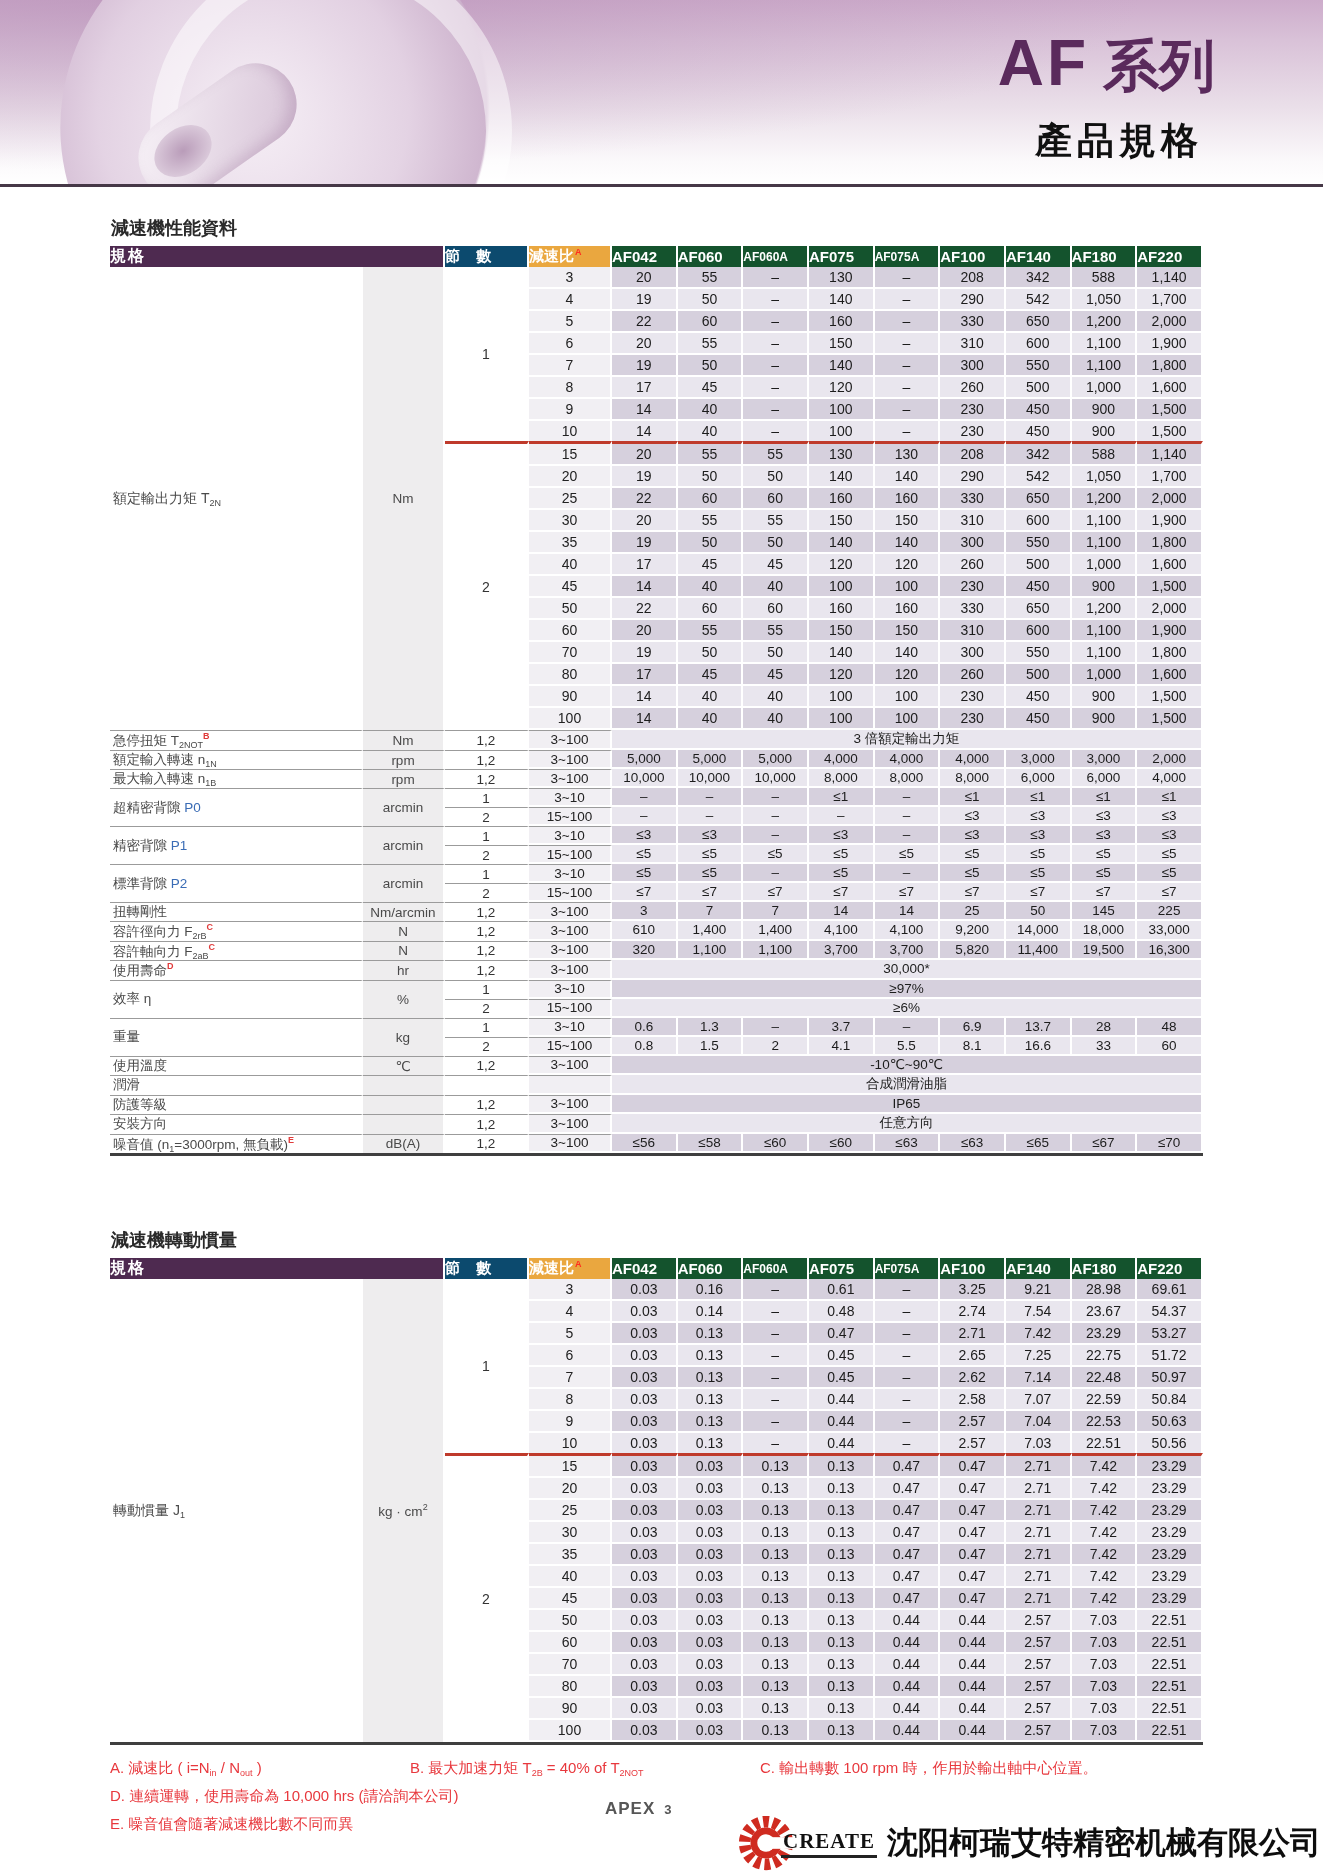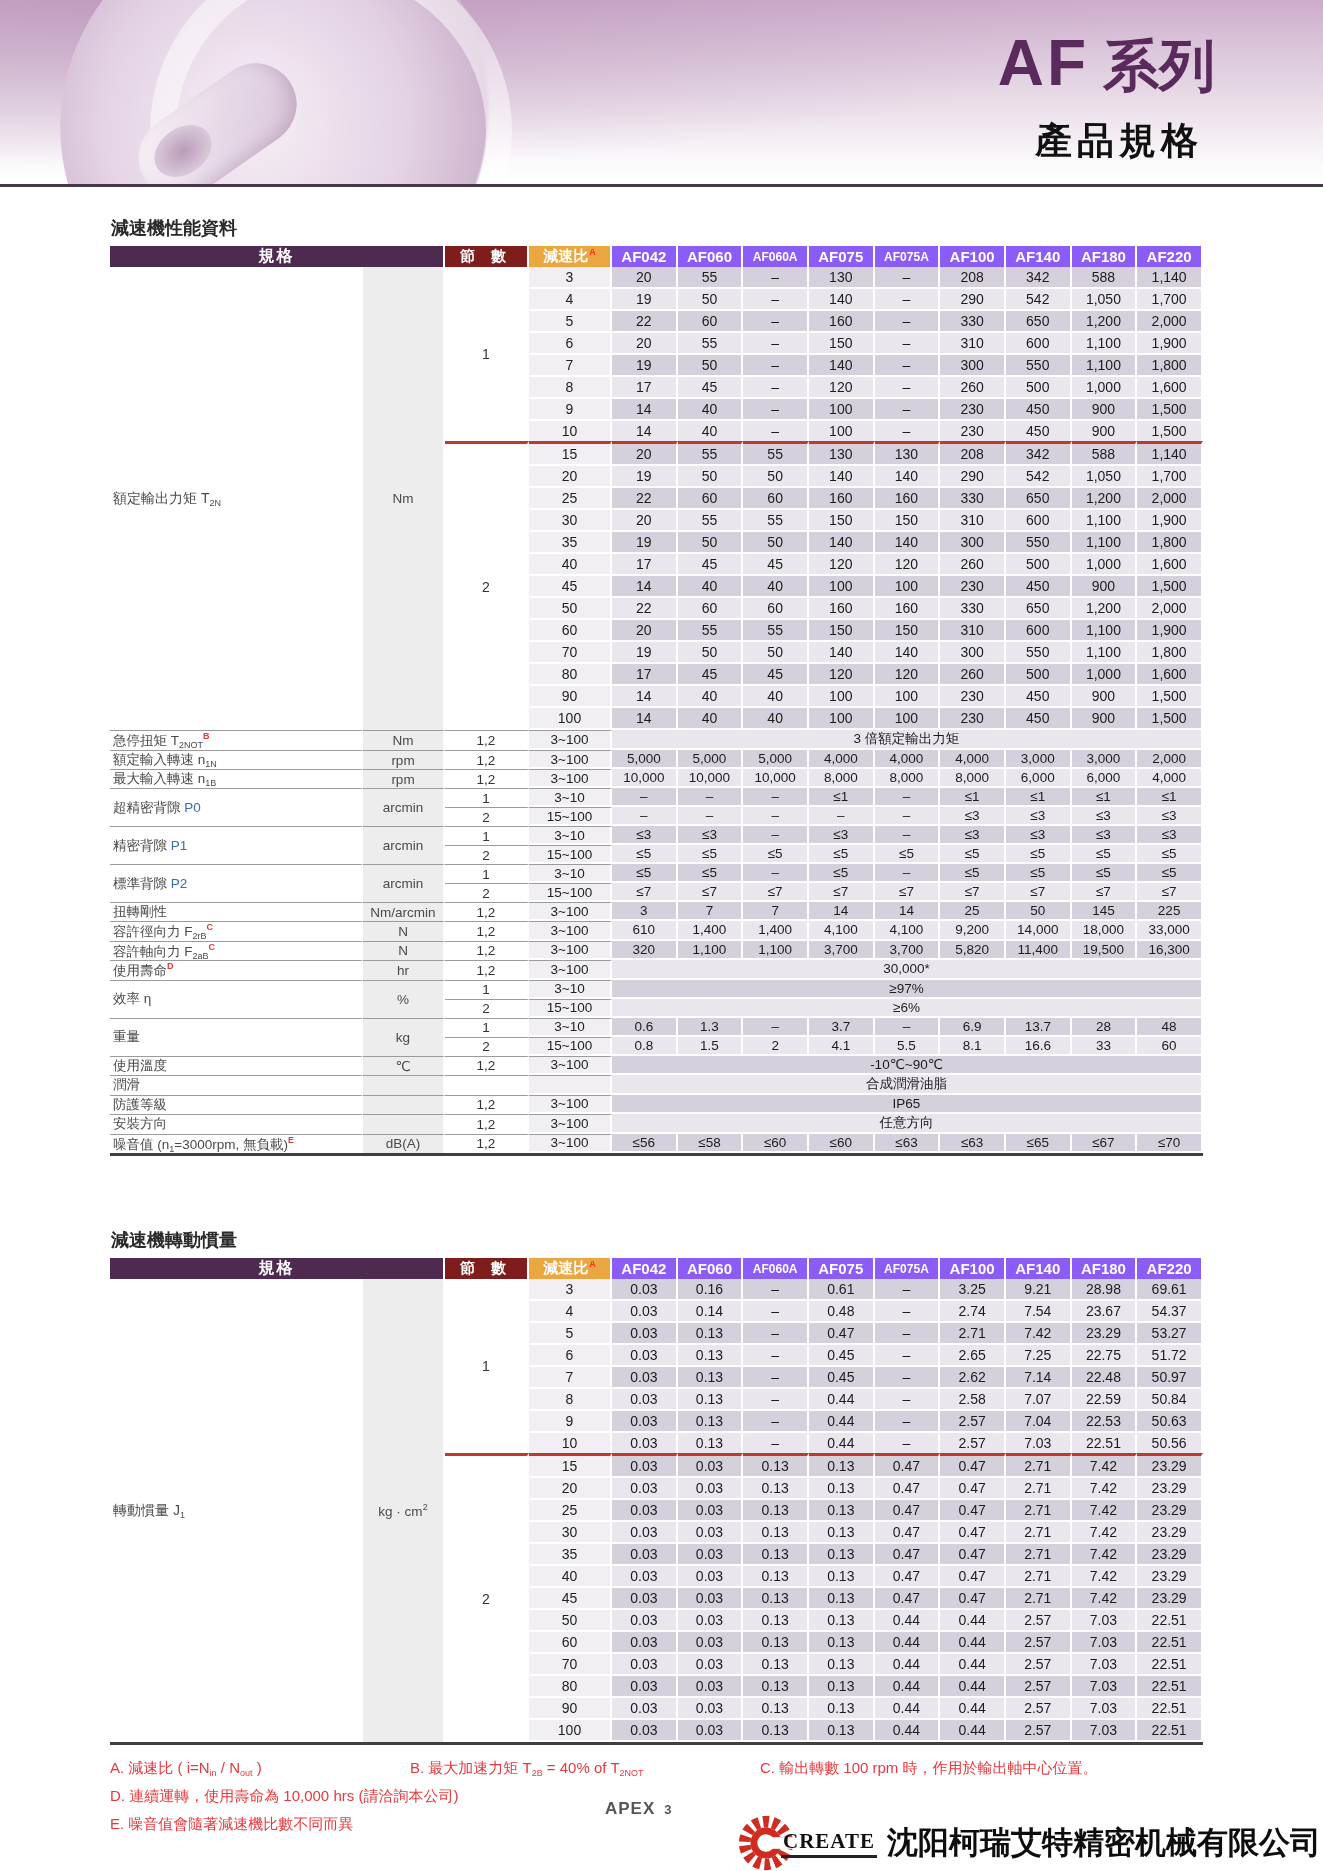--- a/index.html
+++ b/index.html
@@ -31,26 +31,26 @@
                color:#101010; letter-spacing:5px; }
   .banner-rule { position:absolute; left:0; top:184px; width:1323px; height:3px; background:#463847; }
 
   
   .content { position:absolute; left:110px; top:216px; width:1093px; }
   .section-title { font-size:18px; font-weight:bold; color:#2a2a2a; margin:0 0 6px 1px; }
   .t2-title { margin-top:72px; }
   .tablewrap { border-bottom:3px solid #3f3f3f; }
 
   table.spec { border-collapse:separate; border-spacing:0; table-layout:fixed; width:1093px; }
-  .spec thead th { height:21px; padding:0; font-weight:bold; color:#fff; text-align:center;
+  .spec thead th { height:21px; padding:0; font-weight:bold; color:#fff; text-align:left;
                    border-right:2px solid #fff; }
   .h-spec  { background:#4e2a50; font-size:16px; letter-spacing:2px; }
-  .h-stage { background:#7f1d1d; font-size:15px; letter-spacing:6px; }
+  .h-stage { background:#0c4a6e; font-size:15px; letter-spacing:6px; }
   .h-ratio { background:#eaa73f; font-size:15px; }
-  .h-model { background:#8b5cf6; font-size:15px; }
+  .h-model { background:#14532d; font-size:15px; }
   .h-small { font-size:12px; }
   .hsup { color:#ff2d20; font-size:9px; vertical-align:super; margin-left:1px; }
 
   .spec td { height:20px; padding:0; text-align:center; vertical-align:middle;
              font-size:14px; color:#1c1c1c; }
   .spec td.lbl   { text-align:left; padding-left:3px; background:#fff; color:#4a4a4a;
                    border-right:2px solid #fff; white-space:nowrap; }
   .spec td.unitc { background:#eeedee; color:#4a4a4a; border-right:2px solid #fff; font-size:13.5px; }
   .spec td.stage { background:#fff; border-right:2px solid #fff; color:#333; }
   .spec td.ratio { background:#f1eff3; border-right:2px solid #fff; border-bottom:2px solid #fff; color:#222; }

